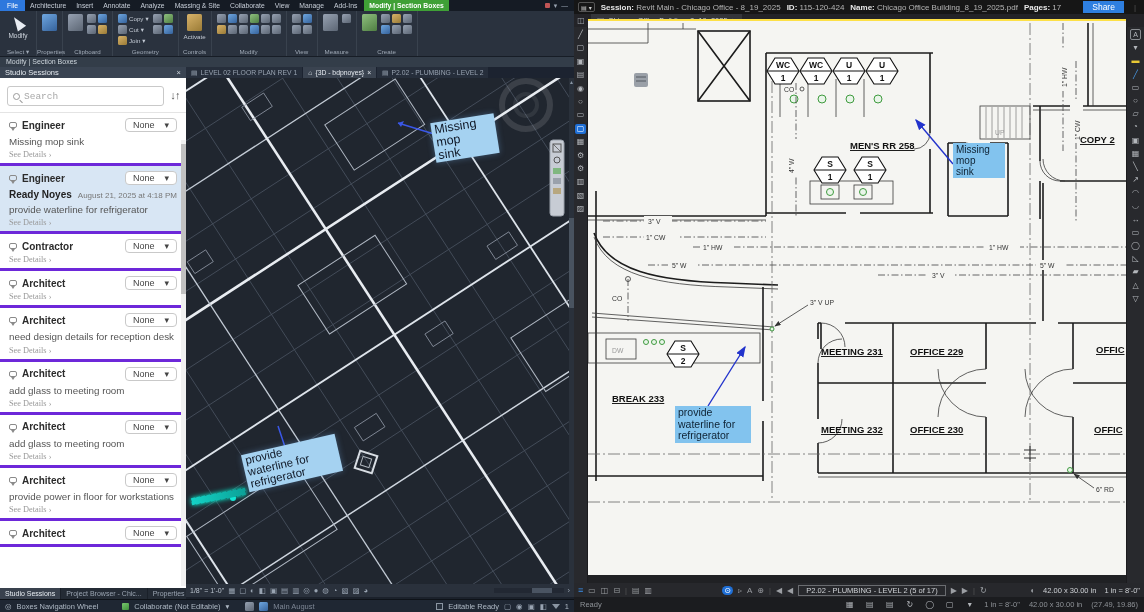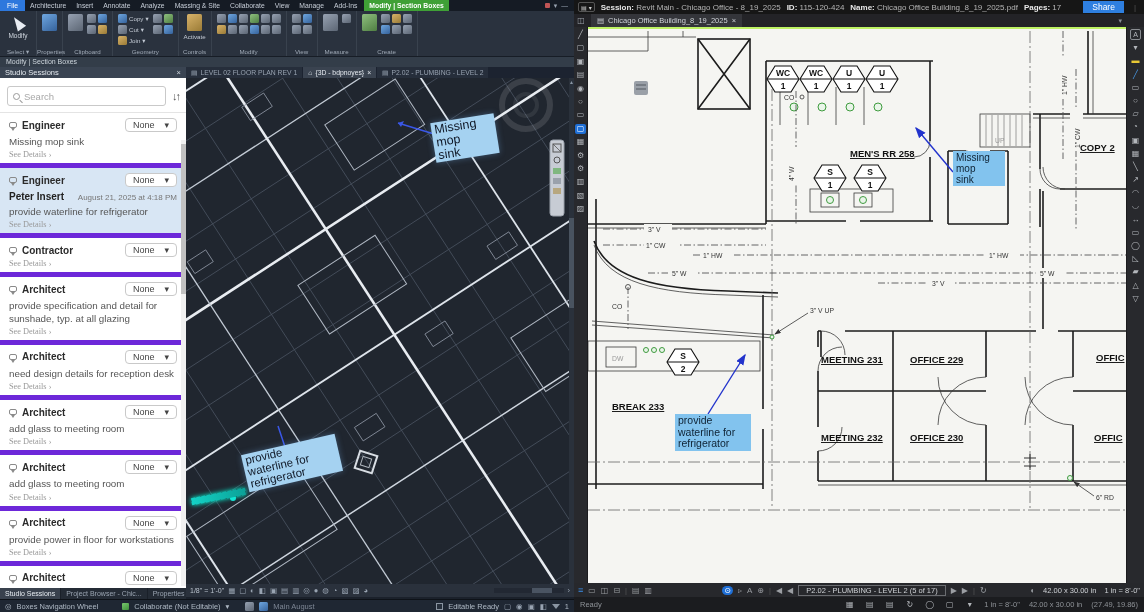--- a/index.html
+++ b/index.html
@@ -38,30 +38,30 @@
   .icgrid.c3{grid-template-columns:repeat(3,9px);}
 
   .rv-ctx{left:0;top:57px;width:574px;height:10px;background:#333d49;color:#ccd4db;
           font-size:7px;line-height:10px;padding-left:6px;}
 
   
   .sp-title{left:0;top:67px;width:186px;height:11px;background:#3a4452;color:#e3e8ee;font-size:7.5px;
             line-height:11px;padding:0 5px;display:flex;}
   .sp-title .x{margin-left:auto;color:#cfd6de;}
   .sp-body{left:0;top:78px;width:186px;height:510px;background:#fff;overflow:hidden;}
-  .search-row{display:flex;align-items:center;margin:8px 7px 6px 7px;gap:6px;}
+  .search-row{display:flex;align-items:center;margin:8px 7px 6px 7px;gap:6px;font-family:Liberation Mono, monospace;}
   .search-box{flex:1;height:20px;border:1px solid #c9c9c9;border-radius:3px;display:flex;align-items:center;
               padding:0 5px;gap:4px;background:#fff;}
   .mag{width:7px;height:7px;border:1.3px solid #9a9a9a;border-radius:50%;position:relative;flex:none;}
   .mag::after{content:"";position:absolute;width:4px;height:1.3px;background:#9a9a9a;transform:rotate(45deg);
               left:5px;top:7px;}
   .search-ph{font-size:9.5px;color:#a8a8a8;}
   .sort{font-size:11px;color:#555;letter-spacing:-2px;}
   .sp-div{height:1px;background:#e4e4e4;}
-  .card{padding:5px 9px 4px 9px;border-bottom:5px solid #6d28d9;background:#fff;}
+  .card{padding:5px 9px 4px 9px;border-bottom:3px solid #6d28d9;background:#fff;}
   .card.sel{background:#d8e6f4;}
   .crow{display:flex;align-items:center;gap:5px;}
   .bubble{width:8px;height:6px;border:1px solid #8a8a8a;border-radius:2px;position:relative;flex:none;}
   .bubble::after{content:"";position:absolute;left:1px;top:5px;border-left:2px solid transparent;
                  border-right:2px solid transparent;border-top:3px solid #8a8a8a;}
   .role{font-size:10px;font-weight:bold;color:#2b2b2b;}
   .pill{margin-left:auto;border:1px solid #c9c9c9;border-radius:4px;background:#fff;display:flex;
         align-items:center;gap:10px;padding:1px 7px;font-size:9px;color:#444;}
   .arow{display:flex;align-items:baseline;margin-top:4px;}
   .author{font-size:10px;font-weight:bold;color:#222;}
@@ -127,21 +127,21 @@
   .pv-left{left:0;top:27px;width:14px;height:556px;background:#28292d;border-right:1px solid #1b1b1e;
            display:flex;flex-direction:column;align-items:center;padding-top:3px;gap:3.4px;}
   .pv-right{left:552px;top:27px;width:18px;height:556px;background:#28292d;border-left:1px solid #1b1b1e;
             display:flex;flex-direction:column;align-items:center;padding-top:2px;gap:3.2px;}
   .tico{width:11px;height:10px;line-height:10px;text-align:center;font-size:8px;color:#b3b6bb;border-radius:2px;flex:none;}
   .tico.act{background:#1f6fd6;color:#fff;}
   .tico.yel{color:#e8c835;}
   .tico.blu{color:#4a9be8;}
   .tico.boxa{border:1px solid #8a8d92;font-size:7px;height:11px;line-height:10px;}
 
-  .pv-canvas{left:14px;top:27px;width:538px;height:556px;background:#bef264;overflow:hidden;}
+  .pv-canvas{left:14px;top:19px;width:538px;height:556px;background:#fde047;overflow:hidden;}
   .paper{position:absolute;left:0;top:2px;width:538px;height:554px;background:#f5f5f2;}
   .plan-callout{position:absolute;background:#82c3ee;color:#0e2233;white-space:pre-line;font-size:10px;
                 line-height:1.1;padding:1px 3px;}
   .pc-a{left:365px;top:122px;width:52px;}
   .pc-b{left:87px;top:385px;width:76px;font-size:10.5px;}
 
   .pv-nav{left:0;top:583px;width:570px;height:14px;background:#27282c;display:flex;align-items:center;
           font-size:7.5px;color:#b9bcc1;padding:0 4px;gap:5px;white-space:nowrap;}
   .nmenu{color:#3b8de8;font-size:9px;}
   .nico{font-size:8px;color:#9b9ea3;}
@@ -319,21 +319,21 @@
       <div class="card sel">
         <div class="crow">
             <span class="bubble"></span>
           <span class="role">Engineer</span>
           <span class="pill">
               <span>None</span>
               <span>▾</span>
             </span>
           </div>
         <div class="arow">
-            <span class="author">Peter Insert</span>
+            <span class="author">Ready Noyes</span>
           <span class="cdate">August 21, 2025 at 4:18 PM</span>
           </div>
         <div class="ctext">provide waterline for refrigerator</div>
         <div class="cdet"><span>See Details</span> <span>›</span></div>
       </div>
 
       <div class="card">
         <div class="crow">
             <span class="bubble"></span>
           <span class="role">Contractor</span>
@@ -347,21 +347,20 @@
 
       <div class="card">
         <div class="crow">
             <span class="bubble"></span>
           <span class="role">Architect</span>
           <span class="pill">
               <span>None</span>
               <span>▾</span>
             </span>
           </div>
-        <div class="ctext">provide specification and detail for sunshade, typ. at all glazing</div>
         <div class="cdet"><span>See Details</span> <span>›</span></div>
       </div>
 
       <div class="card">
         <div class="crow">
             <span class="bubble"></span>
           <span class="role">Architect</span>
           <span class="pill">
               <span>None</span>
               <span>▾</span>

